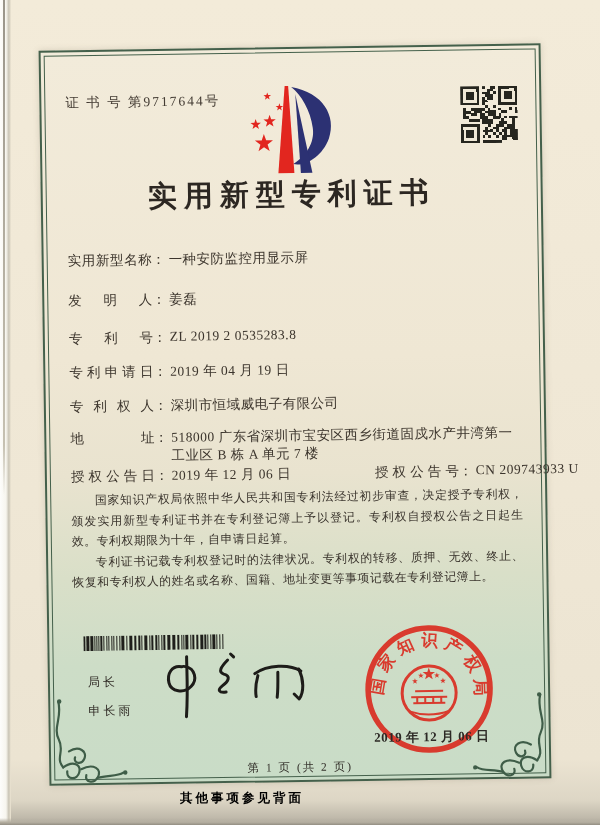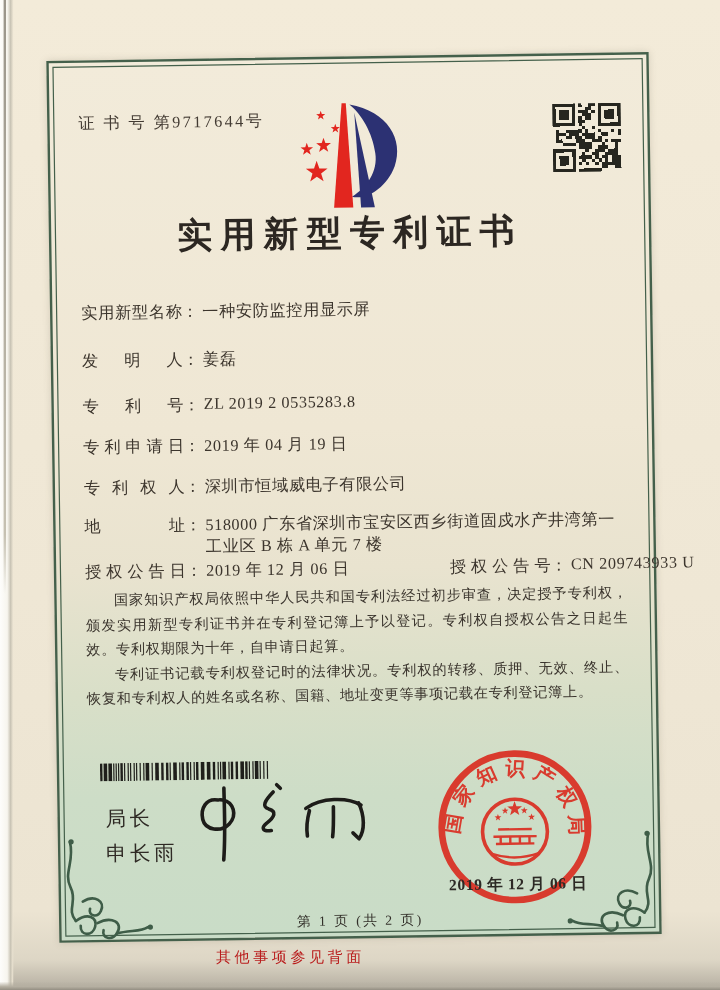--- a/index.html
+++ b/index.html
@@ -42,37 +42,37 @@
   .val{display:inline-block;vertical-align:top;letter-spacing:.5px;}
   .addr .val{white-space:normal;width:352px;line-height:18px;}
   .pair2{position:absolute;left:304px;top:0;white-space:nowrap;}
 
   .paras{position:absolute;left:24px;top:438px;width:452px;font-size:11.8px;line-height:1.74;
     color:#3a342d;text-align:justify;letter-spacing:.6px;}
   .paras p{margin:0;text-indent:2em;}
 
   .barcode{position:absolute;left:34px;top:584px;width:144px;height:15px;}
 
-  .signer{position:absolute;left:38px;top:616px;font-size:17px;color:#2f2a25;
+  .signer{position:absolute;left:38px;top:616px;font-size:12px;color:#2f2a25;
     letter-spacing:3px;line-height:29px;}
   .signature{position:absolute;left:102px;top:590px;width:180px;height:90px;}
 
   .seal{position:absolute;left:308px;top:570px;width:144px;height:144px;opacity:.93;}
   .seal-date{position:absolute;left:300px;top:681px;width:162px;text-align:center;
     font-size:13px;color:#2c2925;letter-spacing:.5px;font-weight:bold;}
 
   .page-num{position:absolute;left:0;top:711px;width:100%;text-align:center;
     font-size:11.5px;letter-spacing:2px;color:#33302a;}
 
   .flourish{position:absolute;width:94px;height:94px;bottom:-8px;}
   .flourish.fl-left{left:-6px;}
   .flourish.fl-right{right:-6px;transform:scaleX(-1);}
 
   .back-note{position:absolute;left:0;top:790px;width:484px;text-align:center;
-    font-size:12.5px;letter-spacing:3px;color:#b91c1c;font-weight:normal;}
+    font-size:12.5px;letter-spacing:3px;color:#000000;font-weight:bold;}
 </style>
 </head>
 <body>
 
 <div class="edge-left"></div>
 
 <div class="cert">
   <div class="cert-inner"></div>
 
   <div class="cert-no">证 书 号 第9717644号</div>

